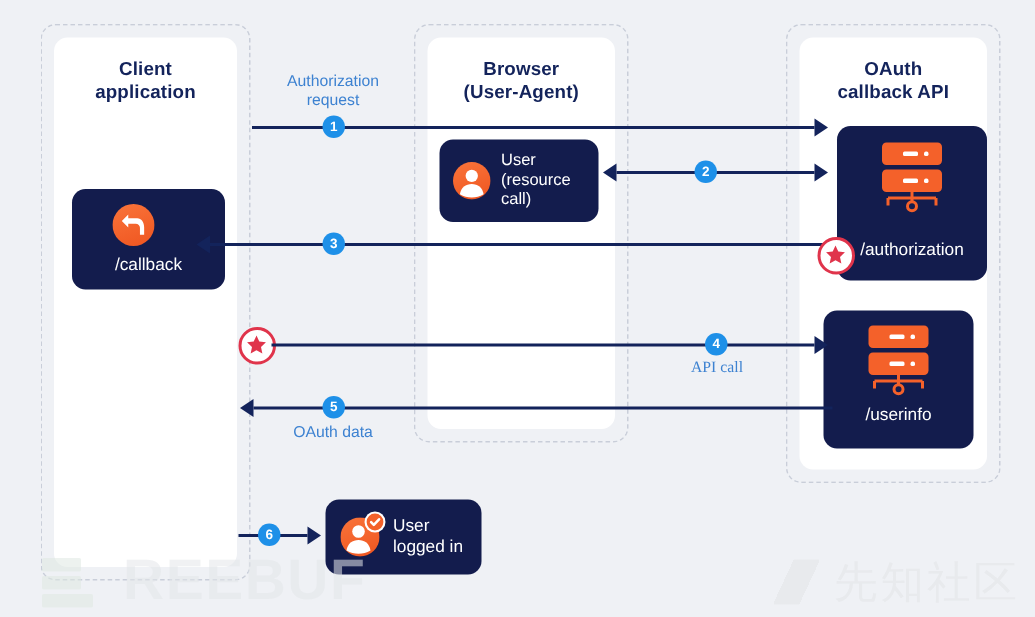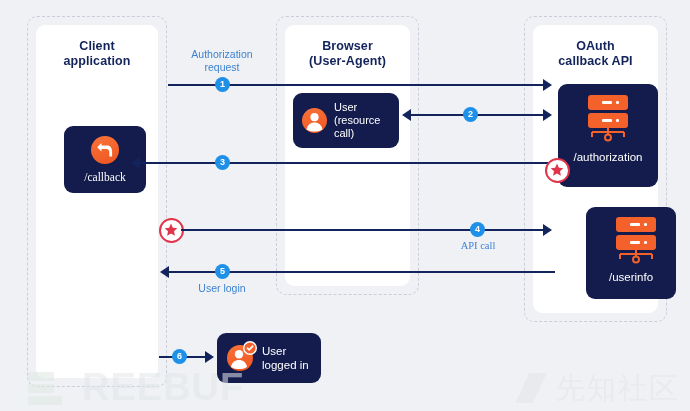--- a/index.html
+++ b/index.html
@@ -193,21 +193,21 @@
     </div>
   </div>
 
   <div class="panel" style="left:533px;top:25px;width:125px;height:288px;">
     <div class="panel-title" style="top:14px;">
       <span>OAuth</span><br>
       <span>callback API</span>
     </div>
   </div>
 
-  <div class="node" style="left:64px;top:126px;width:82px;height:67px;font-family:Liberation Serif, serif;">
+  <div class="node" style="left:48px;top:126px;width:102px;height:67px;">
     <div class="avatar" style="left:27px;top:10px;width:28px;height:28px;">
       <svg class="person" viewBox="0 0 28 28">
         <path d="M16.5 9.5 L10.5 9.5 L10.5 7 L6.2 11.3 L10.5 15.6 L10.5 13.1 L15.4 13.1
                  C17.1 13.1 18.3 14.3 18.3 15.9 L18.3 20.5 L21.1 20.5 L21.1 15.5
                  C21.1 12.1 19.2 9.5 16.5 9.5 Z" fill="#ffffff"></path>
       </svg>
     </div>
     <div class="node-label" style="top:44px;">/callback</div>
   </div>
 
@@ -234,24 +234,24 @@
       </div>
       <div class="rack" style="top:18px;height:15px;">
         <span class="dash" style="left:14px;top:6px;width:10px;height:2.5px;"></span>
         <span class="dash" style="left:28px;top:6px;width:2.5px;height:2.5px;border-radius:50%;"></span>
       </div>
       <svg class="net" style="left:0;top:33px;" width="40" height="15" viewBox="0 0 40 15">
         <path d="M20 0 L20 4 M4 4 L36 4 M4 4 L4 9 M36 4 L36 9 M20 4 L20 6.5" stroke="#f4612a" stroke-width="2" fill="none"></path>
         <circle cx="20" cy="9.5" r="3" stroke="#f4612a" stroke-width="2" fill="#131c4d"></circle>
       </svg>
     </div>
-    <div class="node-label" style="top:66px;">/authorization</div>
-  </div>
-
-  <div class="node" style="left:586px;top:207px;width:90px;height:92px;">
+    <div class="node-label" style="top:76px;">/authorization</div>
+  </div>
+
+  <div class="node" style="left:549px;top:207px;width:100px;height:92px;">
     <div class="server" style="left:30px;top:10px;width:40px;height:48px;">
       <div class="rack" style="top:0;height:15px;">
         <span class="dash" style="left:14px;top:6px;width:10px;height:2.5px;"></span>
         <span class="dash" style="left:28px;top:6px;width:2.5px;height:2.5px;border-radius:50%;"></span>
       </div>
       <div class="rack" style="top:18px;height:15px;">
         <span class="dash" style="left:14px;top:6px;width:10px;height:2.5px;"></span>
         <span class="dash" style="left:28px;top:6px;width:2.5px;height:2.5px;border-radius:50%;"></span>
       </div>
       <svg class="net" style="left:0;top:33px;" width="40" height="15" viewBox="0 0 40 15">
@@ -316,21 +316,21 @@
   <div class="arrow-head right" style="left:543px;top:224px;"></div>
   <div class="step" style="left:470px;top:222px;">4</div>
   <div class="arrow-label" style="left:422px;top:239px;width:112px;font-family:Liberation Serif, serif;">
     <span>API call</span>
   </div>
 
   <div class="arrow-line" style="left:169px;top:271px;width:386px;"></div>
   <div class="arrow-head left" style="left:160px;top:266px;"></div>
   <div class="step" style="left:215px;top:264px;">5</div>
   <div class="arrow-label" style="left:166px;top:282px;width:112px;">
-    <span>User login</span>
+    <span>OAuth data</span>
   </div>
 
   <div class="arrow-line" style="left:159px;top:356px;width:46px;"></div>
   <div class="arrow-head right" style="left:205px;top:351px;"></div>
   <div class="step" style="left:172px;top:349px;">6</div>
 
   <div class="wm-freebuf">
     <div class="bars">
       <i></i>
         <i></i>

